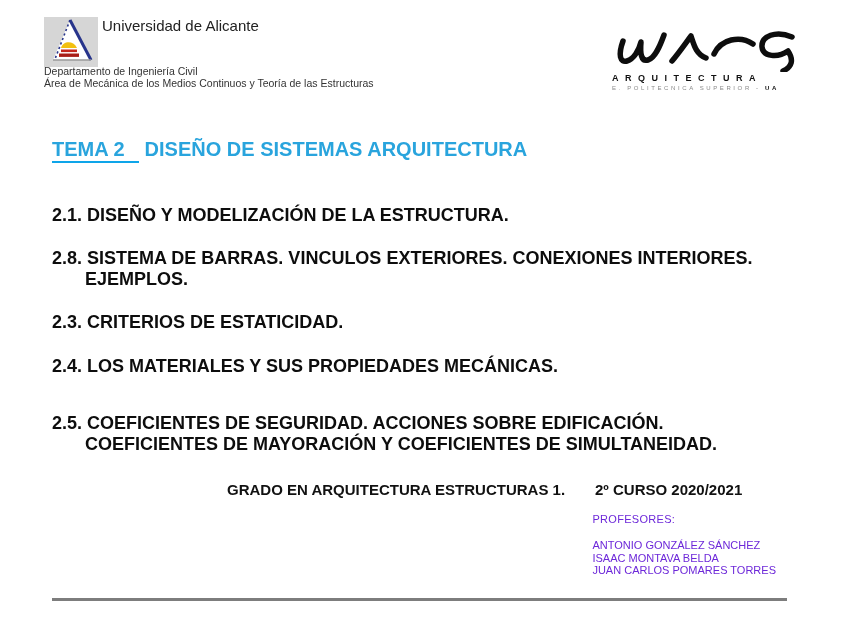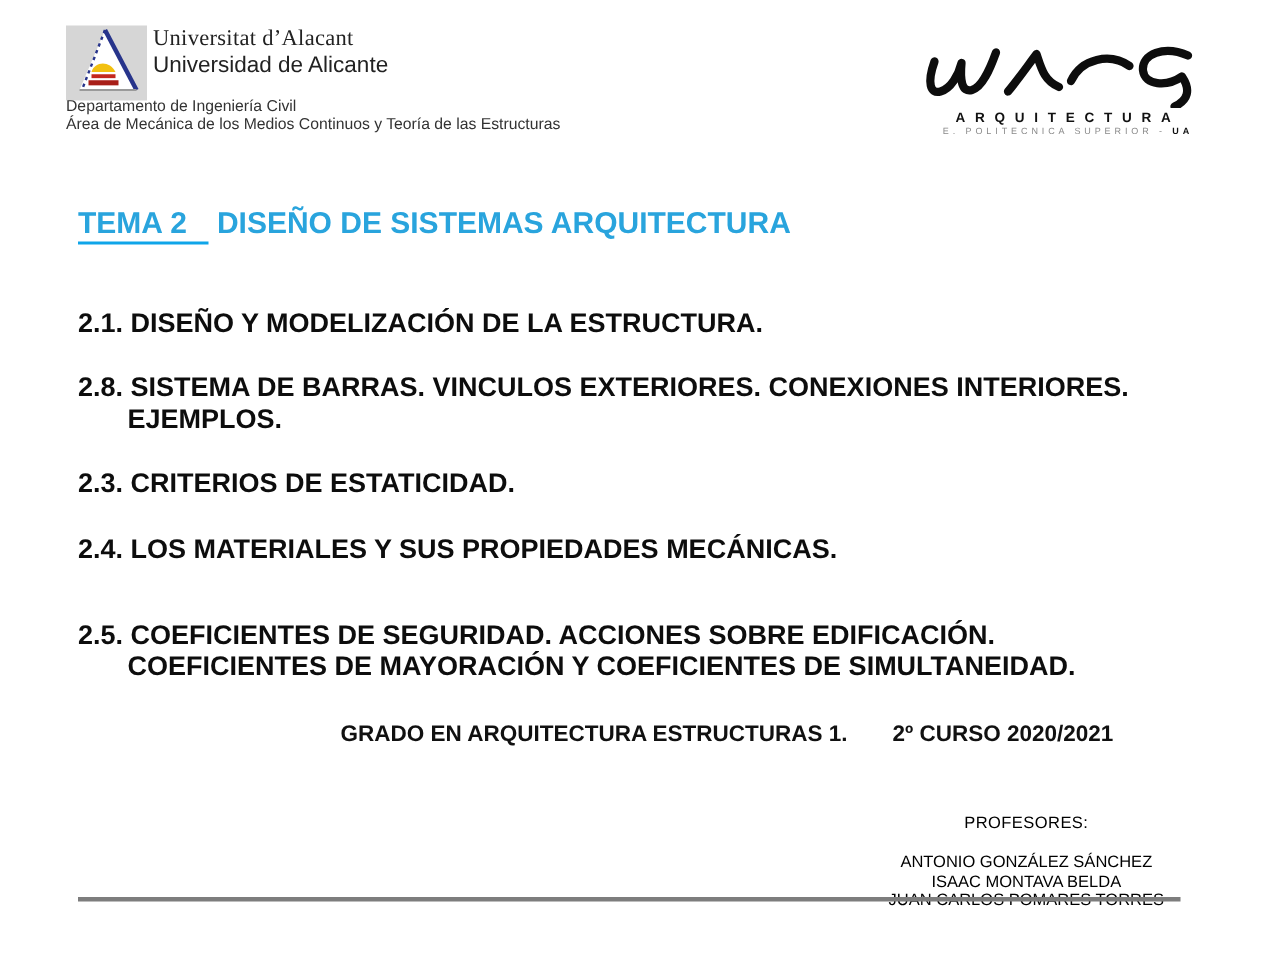--- a/index.html
+++ b/index.html
@@ -15,42 +15,42 @@
   }
 
   
   .ua-logo { position: absolute; left: 44px; top: 16px; width: 54px; height: 52px; }
   .univ-names { position: absolute; left: 102px; top: 17px; line-height: 18px; }
   .univ-name-ca { font-family: "Liberation Serif", serif; font-size: 15px; color: #222; letter-spacing: 0.2px; }
   .univ-name-es { font-family: "Liberation Sans", sans-serif; font-size: 15px; color: #222; }
   .dept-block { position: absolute; left: 44px; top: 65px; font-size: 10.5px; line-height: 12px; color: #333; }
 
   
-  .school-logo { position: absolute; left: 612px; top: 30px; width: 200px; text-align: center; }
+  .school-logo { position: absolute; left: 612px; top: 30px; width: 200px; text-align: left; }
   .school-scribble { display: block; width: 196px; height: 42px; }
   .school-line1 { font-size: 9px; font-weight: bold; letter-spacing: 6.5px; color: #111; margin-top: 1px; white-space: nowrap; }
   .school-line2 { font-size: 6px; letter-spacing: 2.6px; color: #8a8a8a; margin-top: 2px; white-space: nowrap; }
   .school-line2 b { color: #111; }
 
   
   .title { position: absolute; left: 52px; top: 138px; font-size: 20px; font-weight: bold; color: #29a4dd; white-space: nowrap; }
   .title-lead { border-bottom: 2px solid #0ea5e9; padding-right: 14px; margin-right: 6px; display: inline-block; }
 
   
   .topics { position: absolute; left: 52px; top: 205px; width: 772px; }
   .topic { font-size: 18px; font-weight: bold; line-height: 21px; color: #0d0d0d; }
   .topic .cont { padding-left: 33px; }
   .mb22 { margin-bottom: 22px; }
   .mb23 { margin-bottom: 23px; }
   .mb28 { margin-bottom: 36px; }
 
   
   .course-left  { position: absolute; left: 227px; top: 481px; font-size: 15px; font-weight: bold; color: #111; white-space: nowrap; }
   .course-right { position: absolute; left: 595px; top: 481px; font-size: 15px; font-weight: bold; color: #111; white-space: nowrap; text-align: right; }
-  .professors { position: absolute; right: 72px; top: 543px; text-align: center; color: #000000; }
+  .professors { position: absolute; right: 72px; top: 513px; text-align: left; color: #6d28d9; }
   .professors-label { font-size: 11px; letter-spacing: 0.3px; }
   .professors-names { margin-top: 14px; font-size: 11px; line-height: 12.5px; }
   .bottom-rule { position: absolute; left: 52px; top: 598px; width: 735px; height: 3px; background: #7d7d7d; }
 </style>
 </head>
 <body>
 
 <div class="page">
 
   <svg class="ua-logo" viewBox="0 0 54 50" aria-hidden="true">
@@ -58,21 +58,20 @@
     <polygon points="26,3 47,43 9,43" fill="#ffffff"></polygon>
     <path d="M26 3 L47 43" stroke="#27348b" stroke-width="3" fill="none"></path>
     <path d="M26 3 L11 42" stroke="#27348b" stroke-width="1.6" stroke-dasharray="2.2 2.6" fill="none"></path>
     <path d="M9 43 L47 43" stroke="#9a9a9a" stroke-width="1.4" fill="none"></path>
     <path d="M17 31 C19 24, 29 23, 33 31 Z" fill="#f2c010"></path>
     <rect x="17" y="32.5" width="16" height="2.6" fill="#c4281e"></rect>
     <rect x="15" y="36.5" width="20" height="3.4" fill="#a81e18"></rect>
   </svg>
 
   <div class="univ-names">
-    <div class="univ-name-ca">Universitat d’Alacant</div>
     <div class="univ-name-es">Universidad de Alicante</div>
   </div>
 
   <div class="dept-block">
     <div>Departamento de Ingeniería Civil</div>
     <div>Área de Mecánica de los Medios Continuos y Teoría de las Estructuras</div>
   </div>
 
   <div class="school-logo">
     <svg class="school-scribble" viewBox="0 0 190 42" aria-hidden="true">

